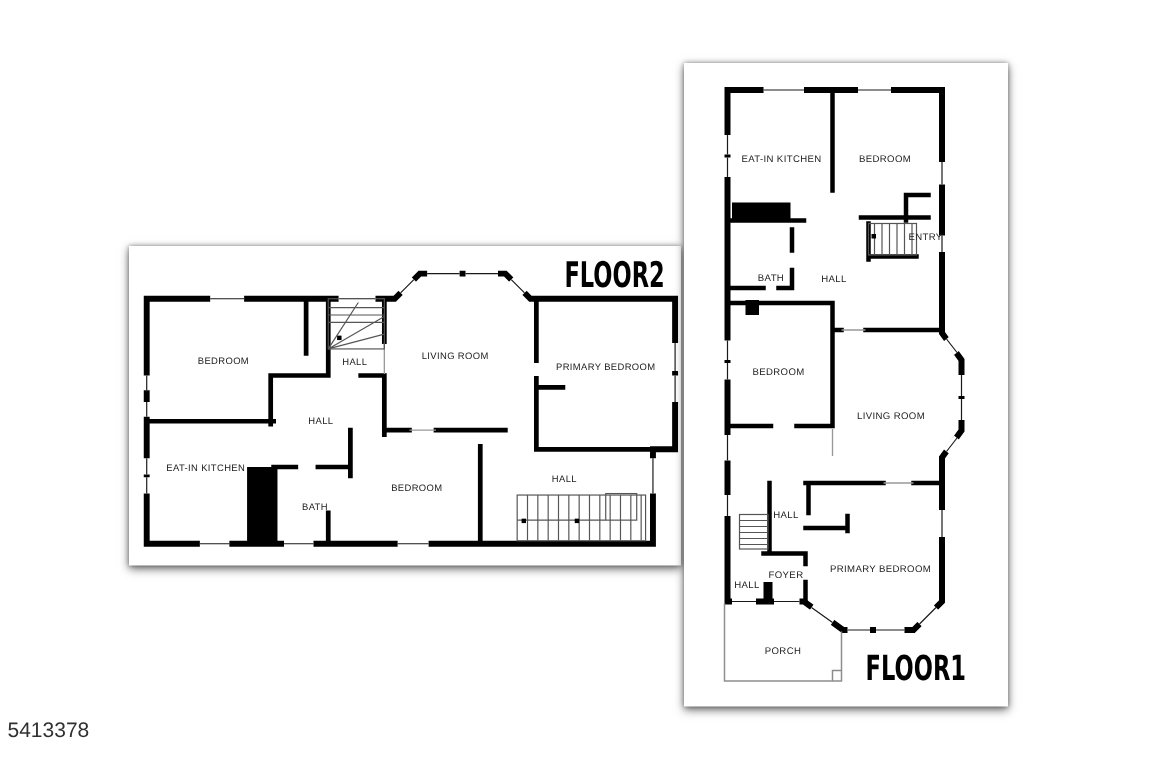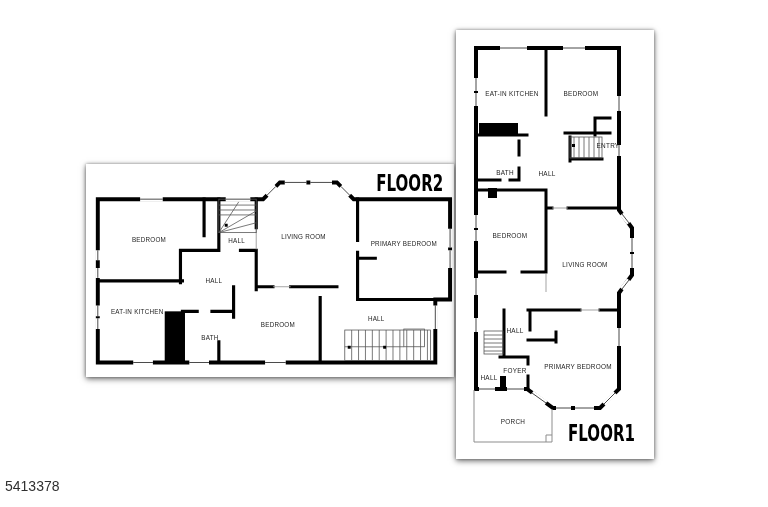--- a/index.html
+++ b/index.html
@@ -1,21 +1,21 @@
 <!DOCTYPE html>
 <html><head>
 <meta charset="utf-8">
 <style>
   html,body{margin:0;padding:0;background:#fff;}
   #canvas{position:relative;width:768px;height:507px;background:#ffffff;overflow:hidden;
           font-family:"Liberation Sans", sans-serif;}
   .sheet{position:absolute;background:#ffffff;
          box-shadow:0 2px 6px rgba(0,0,0,.55), 0 0 3px rgba(0,0,0,.35);}
   #floor2-sheet{left:50px;top:164px;width:368px;height:213px;margin-left:36px;}
-  #floor1-sheet{left:456px;top:30px;width:198px;height:429px;}
+  #floor1-sheet{left:456px;top:42px;width:216px;height:429px;}
   .sheet svg{display:block;width:100%;height:100%;}
   .room-label{font-family:"Liberation Sans", sans-serif;font-size:6.4px;letter-spacing:.25px;
               fill:#222;text-anchor:middle;}
   .floor-title{font-family:"DejaVu Sans", sans-serif;font-weight:bold;fill:#000;}
   #mls-number{position:absolute;left:5px;top:478px;font-size:14px;color:#303030;
               font-family:"Liberation Sans", sans-serif;}
   .walls{stroke:#000;fill:none;}
   .win-w{stroke:#fff;stroke-width:5.2;fill:none;}
   .win-b{stroke:#1a1a1a;stroke-width:.8;fill:none;}
   .thin{stroke:#555;stroke-width:.8;fill:none;}

